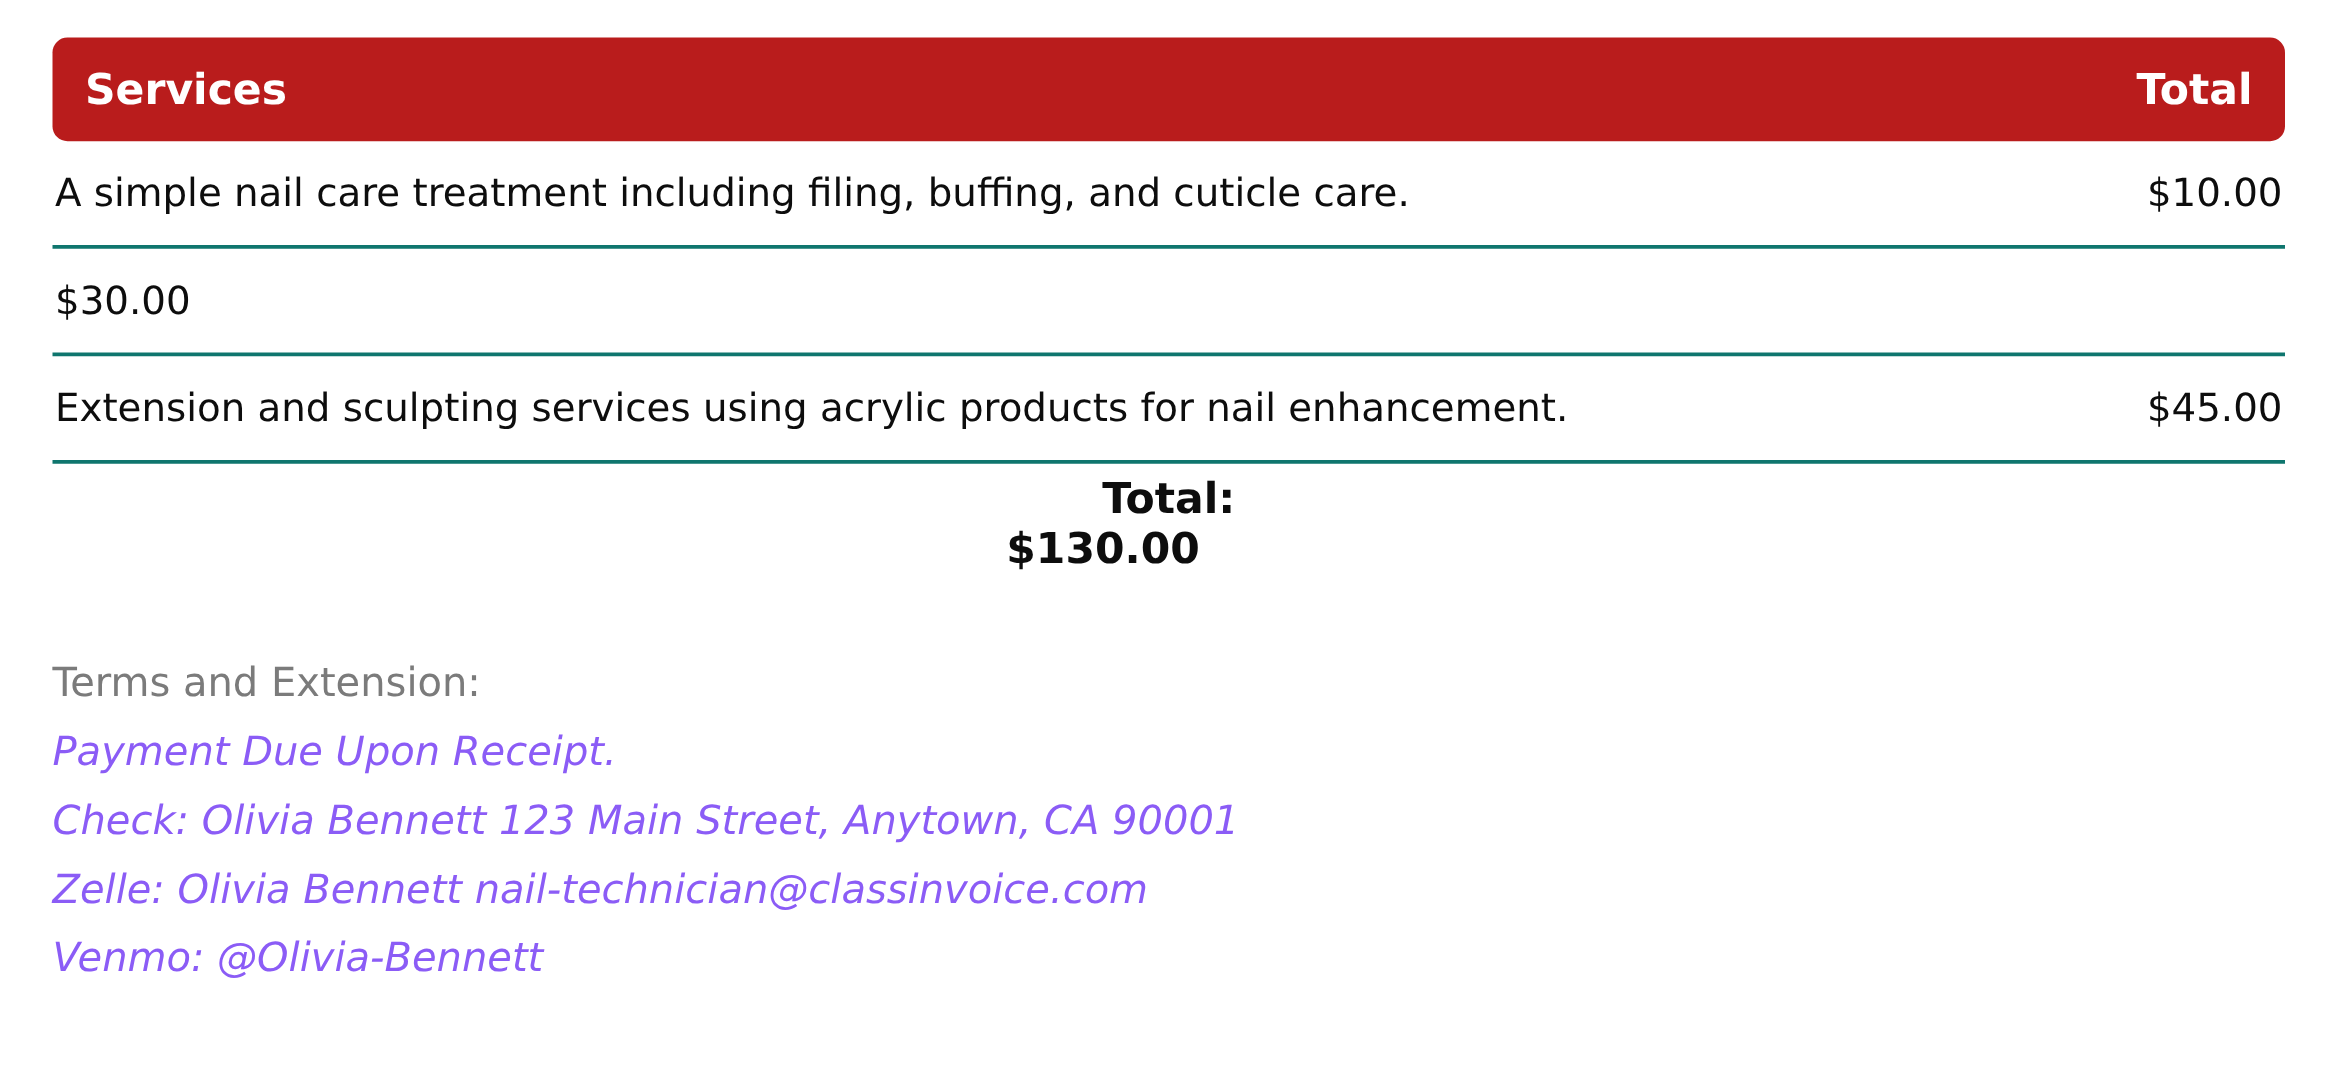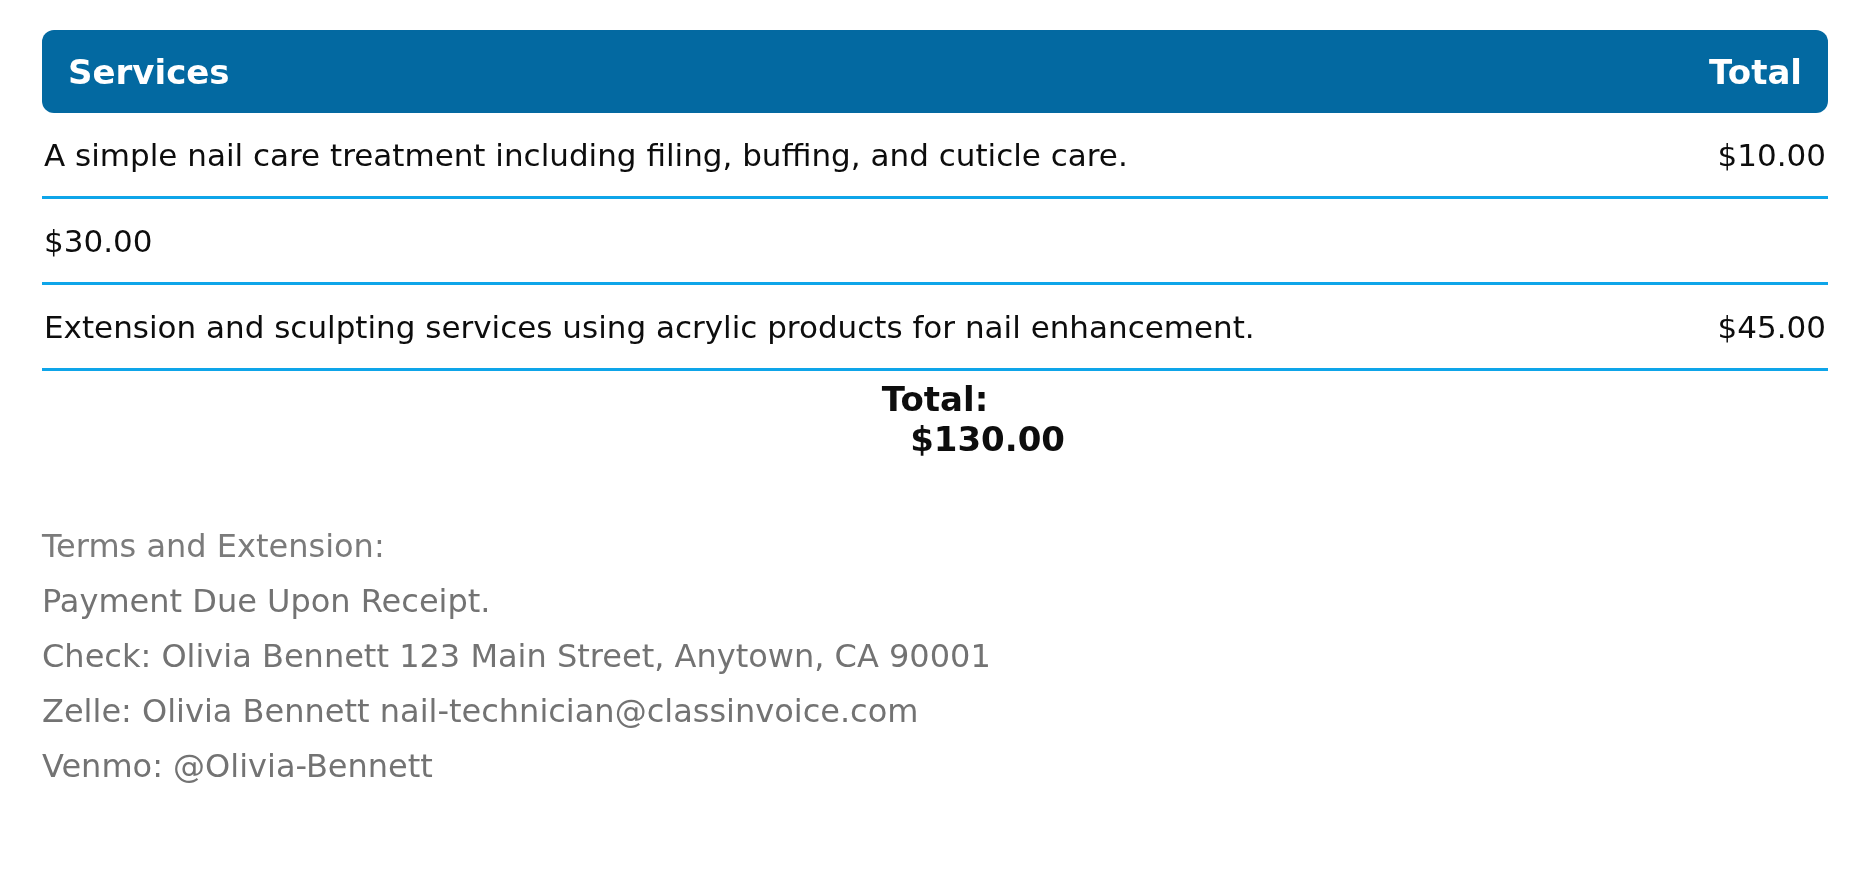--- a/index.html
+++ b/index.html
@@ -17,60 +17,60 @@
     background: #ffffff;
     padding: 30px 40px 0 42px;
   }
   
   .services-table { width: 100%; }
   .table-header {
     display: flex;
     justify-content: space-between;
     align-items: center;
     height: 83px;
-    background: #0369a1;
+    background: #b91c1c;
     border-radius: 12px;
     padding: 0 26px 0 26px;
     color: #ffffff;
     font-size: 34px;
     font-weight: bold;
   }
   .service-row {
     display: flex;
     justify-content: space-between;
     align-items: center;
     height: 86px;
-    border-bottom: 3px solid #0ea5e9;
+    border-bottom: 3px solid #0f766e;
     font-size: 31px;
     padding: 0 2px;
   }
   .service-desc { text-align: left; }
   .service-price { text-align: right; white-space: nowrap; }
   .total-row {
     display: flex;
     justify-content: flex-end;
     align-items: center;
     height: 88px;
     font-size: 34px;
     font-weight: bold;
     padding: 0 2px;
     flex-direction: column;
   }
   .total-value {
     min-width: 260px;
-    text-align: right;
+    text-align: left;
   }
   
   .terms {
     margin-top: 60px;
     font-size: 32px;
     line-height: 55px;
   }
   .terms-heading { color: #7b7b7b; }
-  .terms-line { color: #737373; }
+  .terms-line { color: #8b5cf6; font-style: italic; }
 </style>
 </head>
 <body>
 
 <div class="page">
 
   <div class="services-table">
 
     <div class="table-header">
       <span>Services</span>

